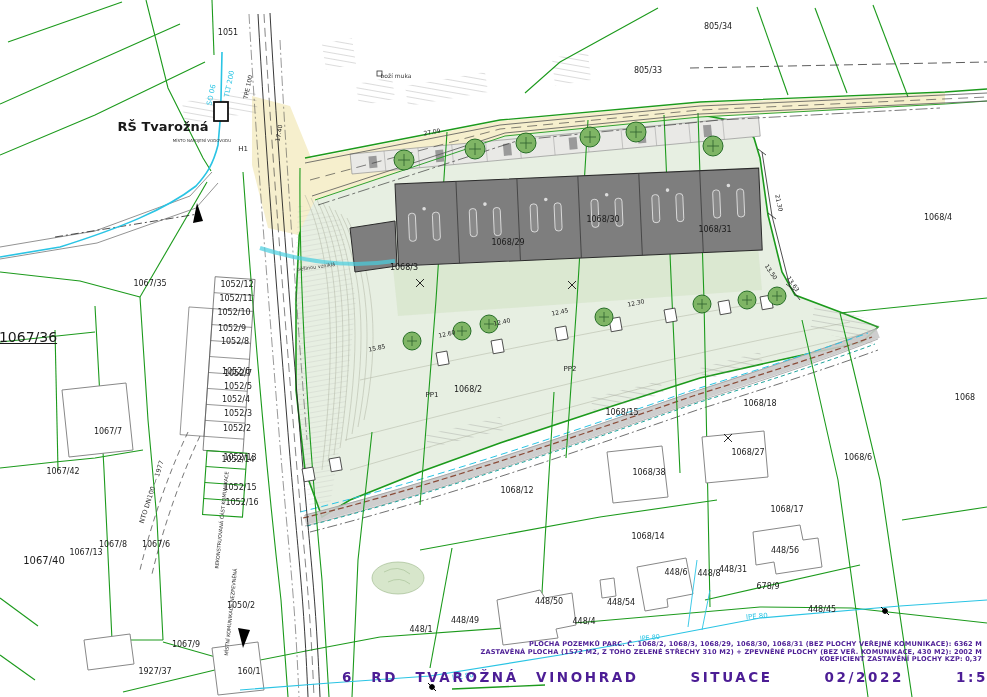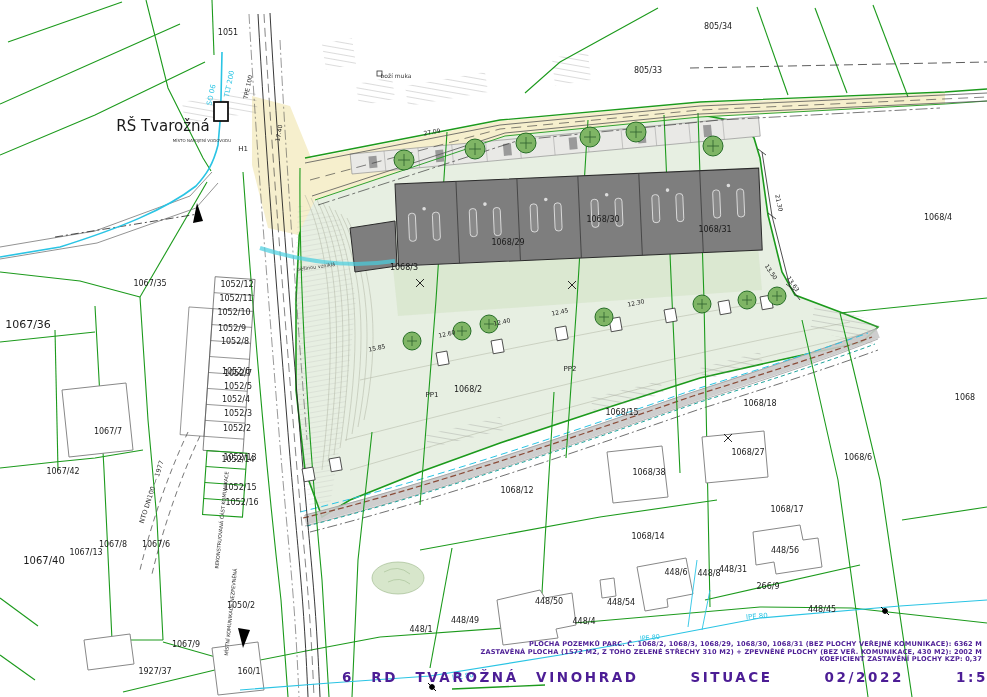--- a/index.html
+++ b/index.html
@@ -317,21 +317,21 @@
       <path d="M724,434 l8,8 M732,434 l-8,8"></path>
     </g>
   </g>
 </svg>
 
 <div id="labels">
       <span class="map-label" style="left: 228px; top: 33px; font-size: 8px; transform: translate(-50%, -50%) rotate(0deg);">1051</span>
       <span class="map-label" style="left: 718px; top: 27px; font-size: 8px; transform: translate(-50%, -50%) rotate(0deg);">805/34</span>
       <span class="map-label" style="left: 648px; top: 71px; font-size: 8px; transform: translate(-50%, -50%) rotate(0deg);">805/33</span>
       <span class="map-label" style="left: 150px; top: 284px; font-size: 8px; transform: translate(-50%, -50%) rotate(0deg);">1067/35</span>
-      <span class="map-label" style="left: 28px; top: 324px; font-size: 11px; transform: translate(-50%, -50%) rotate(0deg);">1067/36</span>
+      <span class="map-label" style="left: 28px; top: 337px; font-size: 14px; transform: translate(-50%, -50%) rotate(0deg); text-decoration: underline;">1067/36</span>
       <span class="map-label" style="left: 237px; top: 285px; font-size: 8px; transform: translate(-50%, -50%) rotate(0deg);">1052/12</span>
       <span class="map-label" style="left: 236px; top: 299px; font-size: 8px; transform: translate(-50%, -50%) rotate(0deg);">1052/11</span>
       <span class="map-label" style="left: 234px; top: 313px; font-size: 8px; transform: translate(-50%, -50%) rotate(0deg);">1052/10</span>
       <span class="map-label" style="left: 232px; top: 329px; font-size: 8px; transform: translate(-50%, -50%) rotate(0deg);">1052/9</span>
       <span class="map-label" style="left: 235px; top: 342px; font-size: 8px; transform: translate(-50%, -50%) rotate(0deg);">1052/8</span>
       <span class="map-label" style="left: 238px; top: 358px; font-size: 8px; transform: translate(-50%, -50%) rotate(0deg); margin-top: 16px;">1052/7</span>
       <span class="map-label" style="left: 236px; top: 372px; font-size: 8px; transform: translate(-50%, -50%) rotate(0deg);">1052/6</span>
       <span class="map-label" style="left: 238px; top: 387px; font-size: 8px; transform: translate(-50%, -50%) rotate(0deg);">1052/5</span>
       <span class="map-label" style="left: 236px; top: 400px; font-size: 8px; transform: translate(-50%, -50%) rotate(0deg);">1052/4</span>
       <span class="map-label" style="left: 238px; top: 414px; font-size: 8px; transform: translate(-50%, -50%) rotate(0deg);">1052/3</span>
@@ -361,31 +361,31 @@
       <span class="map-label" style="left: 622px; top: 413px; font-size: 8px; transform: translate(-50%, -50%) rotate(0deg);">1068/15</span>
       <span class="map-label" style="left: 517px; top: 491px; font-size: 8px; transform: translate(-50%, -50%) rotate(0deg);">1068/12</span>
       <span class="map-label" style="left: 649px; top: 473px; font-size: 8px; transform: translate(-50%, -50%) rotate(0deg);">1068/38</span>
       <span class="map-label" style="left: 748px; top: 453px; font-size: 8px; transform: translate(-50%, -50%) rotate(0deg);">1068/27</span>
       <span class="map-label" style="left: 787px; top: 510px; font-size: 8px; transform: translate(-50%, -50%) rotate(0deg);">1068/17</span>
       <span class="map-label" style="left: 648px; top: 537px; font-size: 8px; transform: translate(-50%, -50%) rotate(0deg);">1068/14</span>
       <span class="map-label" style="left: 785px; top: 551px; font-size: 8px; transform: translate(-50%, -50%) rotate(0deg);">448/56</span>
       <span class="map-label" style="left: 676px; top: 573px; font-size: 8px; transform: translate(-50%, -50%) rotate(0deg);">448/6</span>
       <span class="map-label" style="left: 709px; top: 574px; font-size: 8px; transform: translate(-50%, -50%) rotate(0deg);">448/8</span>
       <span class="map-label" style="left: 733px; top: 570px; font-size: 8px; transform: translate(-50%, -50%) rotate(0deg);">448/31</span>
-      <span class="map-label" style="left: 768px; top: 587px; font-size: 8px; transform: translate(-50%, -50%) rotate(0deg);">266/9</span>
+      <span class="map-label" style="left: 768px; top: 587px; font-size: 8px; transform: translate(-50%, -50%) rotate(0deg);">678/9</span>
       <span class="map-label" style="left: 621px; top: 603px; font-size: 8px; transform: translate(-50%, -50%) rotate(0deg);">448/54</span>
       <span class="map-label" style="left: 822px; top: 610px; font-size: 8px; transform: translate(-50%, -50%) rotate(0deg);">448/45</span>
       <span class="map-label" style="left: 549px; top: 602px; font-size: 8px; transform: translate(-50%, -50%) rotate(0deg);">448/50</span>
       <span class="map-label" style="left: 465px; top: 621px; font-size: 8px; transform: translate(-50%, -50%) rotate(0deg);">448/49</span>
       <span class="map-label" style="left: 584px; top: 622px; font-size: 8px; transform: translate(-50%, -50%) rotate(0deg);">448/4</span>
       <span class="map-label" style="left: 421px; top: 630px; font-size: 8px; transform: translate(-50%, -50%) rotate(0deg);">448/1</span>
       <span class="map-label" style="left: 468px; top: 390px; font-size: 8px; transform: translate(-50%, -50%) rotate(0deg);">1068/2</span>
       <span class="map-label" style="left: 432px; top: 395px; font-size: 7px; transform: translate(-50%, -50%) rotate(0deg);">PP1</span>
       <span class="map-label" style="left: 570px; top: 369px; font-size: 7px; transform: translate(-50%, -50%) rotate(0deg);">PP2</span>
-      <span class="map-label" style="left: 163px; top: 126px; font-size: 15px; transform: translate(-50%, -50%) rotate(0deg);">RŠ Tvarožná</span>
+      <span class="map-label" style="left: 163px; top: 126px; font-size: 13px; transform: translate(-50%, -50%) rotate(0deg); font-weight: bold;">RŠ Tvarožná</span>
       <span class="map-label" style="left: 243px; top: 149px; font-size: 7px; transform: translate(-50%, -50%) rotate(0deg);">H1</span>
       <span class="map-label" style="left: 202px; top: 141px; font-size: 4px; color: rgb(51, 51, 51); transform: translate(-50%, -50%) rotate(0deg);">MÍSTO NAPOJENÍ VODOVODU</span>
       <span class="map-label" style="left: 212px; top: 95px; font-size: 7px; color: rgb(42, 196, 228); transform: translate(-50%, -50%) rotate(-78deg);">SO 06</span>
       <span class="map-label" style="left: 230px; top: 84px; font-size: 7px; color: rgb(42, 196, 228); transform: translate(-50%, -50%) rotate(-78deg);">TLT 200</span>
       <span class="map-label" style="left: 248px; top: 87px; font-size: 6px; color: rgb(51, 51, 51); transform: translate(-50%, -50%) rotate(-78deg);">TPE 100</span>
       <span class="map-label" style="left: 152px; top: 492px; font-size: 6.5px; color: rgb(51, 51, 51); transform: translate(-50%, -50%) rotate(-72deg);">NTO DN100 — 1977</span>
       <span class="map-label" style="left: 463px; top: 677px; font-size: 7px; color: rgb(42, 196, 228); transform: translate(-50%, -50%) rotate(-8deg);">lPE 80</span>
       <span class="map-label" style="left: 650px; top: 638px; font-size: 6.5px; color: rgb(42, 196, 228); transform: translate(-50%, -50%) rotate(-6deg);">lPE 80</span>
       <span class="map-label" style="left: 757px; top: 617px; font-size: 7px; color: rgb(42, 196, 228); transform: translate(-50%, -50%) rotate(-5deg);">lPE 80</span>
       <span class="map-label" style="left: 432px; top: 132px; font-size: 6px; color: rgb(34, 34, 34); transform: translate(-50%, -50%) rotate(-10deg);">27.09</span>

